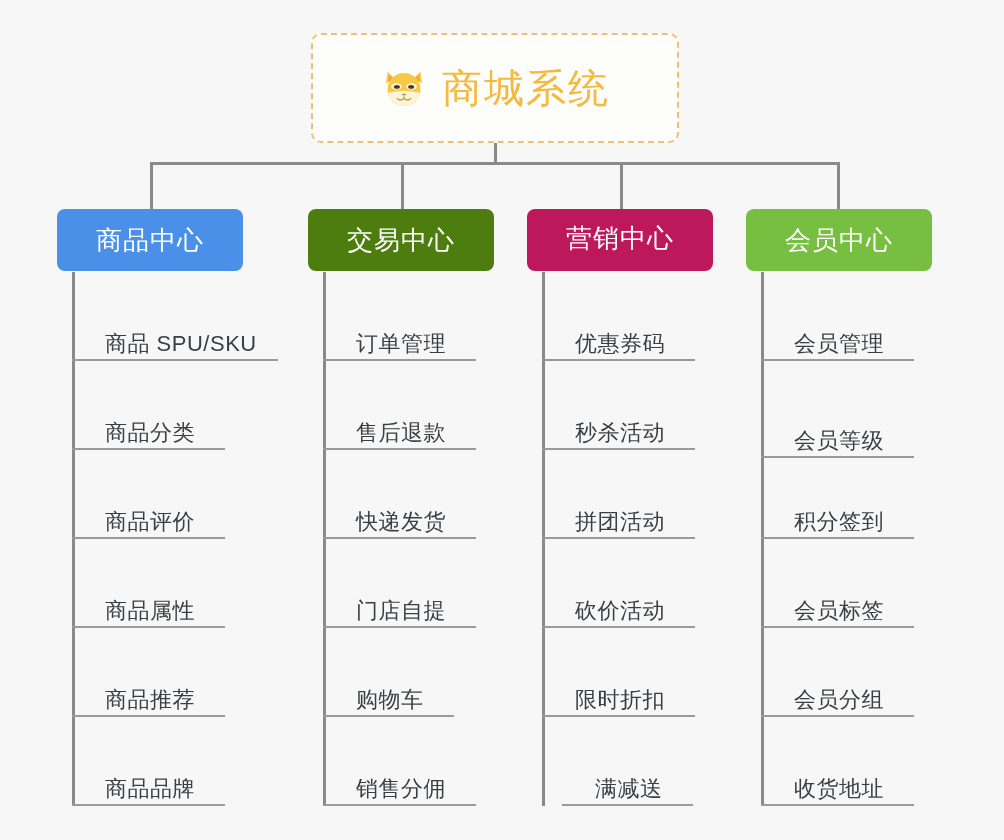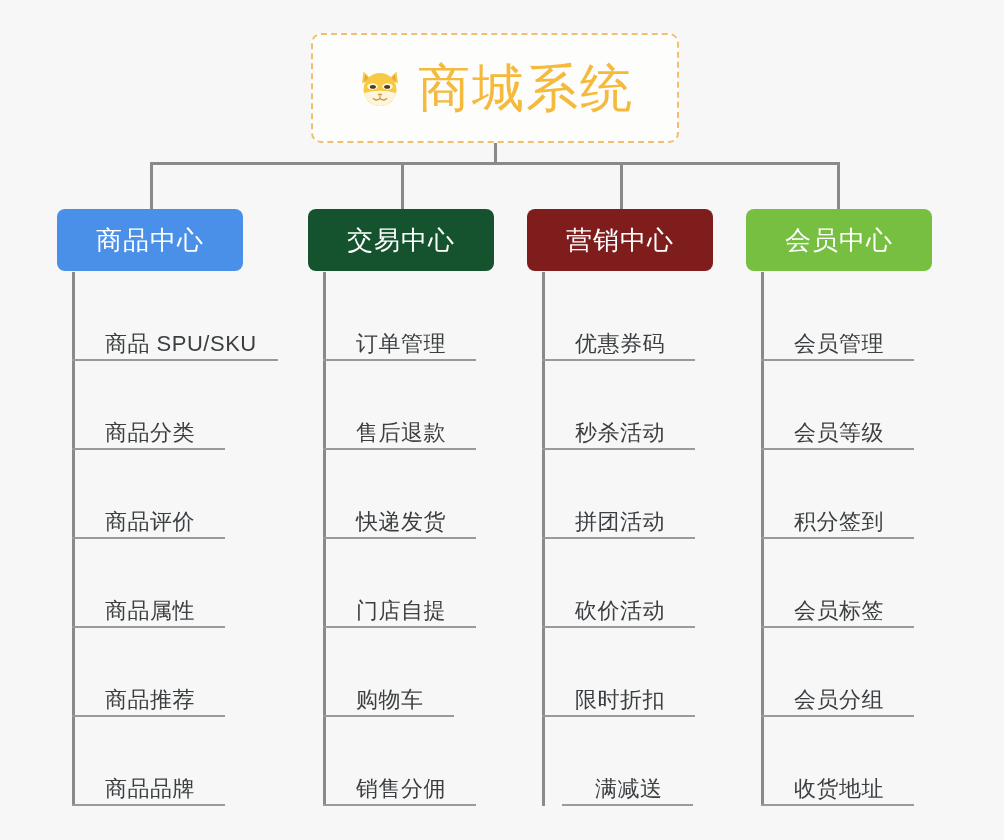--- a/index.html
+++ b/index.html
@@ -33,21 +33,21 @@
     box-sizing: border-box;
     background: #fdfdfc;
     border: 2px dashed #f0c070;
     border-radius: 10px;
     display: flex;
     align-items: center;
     justify-content: center;
     gap: 14px;
   }
   .root-title {
-    font-size: 52px;
+    font-size: 40px;
     color: #f5b93c;
     letter-spacing: 2px;
     line-height: 1;
     white-space: nowrap;
   }
   .dog-icon {
     width: 48px;
     height: 48px;
     flex: 0 0 48px;
     display: block;
@@ -165,21 +165,21 @@
         <div class="child-item" style="top: 267px; width: 153px;">
           <span class="child-label">商品属性</span>
         </div>
         <div class="child-item" style="top: 356px; width: 153px;">
           <span class="child-label">商品推荐</span>
         </div>
         <div class="child-item" style="top: 445px; width: 153px;">
           <span class="child-label">商品品牌</span>
         </div>
       </div>
-      <div class="cat-box" style="left: 308px; background: #14532d;">
+      <div class="cat-box" style="left: 308px; background: #4d7c0f;">
         <span class="cat-label">交易中心</span>
       </div>
       <div class="child-col" style="left: 323px; height: 534px; width: 220px;">
         <div class="col-spine" style="height: 534px;"></div>
         <div class="child-item" style="top: 0px; width: 153px;">
           <span class="child-label">订单管理</span>
         </div>
         <div class="child-item" style="top: 89px; width: 153px;">
           <span class="child-label">售后退款</span>
         </div>
@@ -189,21 +189,21 @@
         <div class="child-item" style="top: 267px; width: 153px;">
           <span class="child-label">门店自提</span>
         </div>
         <div class="child-item" style="top: 356px; width: 131px;">
           <span class="child-label">购物车</span>
         </div>
         <div class="child-item" style="top: 445px; width: 153px;">
           <span class="child-label">销售分佣</span>
         </div>
       </div>
-      <div class="cat-box" style="left: 527px; background: #7f1d1d;">
+      <div class="cat-box" style="left: 527px; background: #be185d; font-family: Liberation Mono, monospace;">
         <span class="cat-label">营销中心</span>
       </div>
       <div class="child-col" style="left: 542px; height: 534px; width: 220px;">
         <div class="col-spine" style="height: 534px;"></div>
         <div class="child-item" style="top: 0px; width: 153px;">
           <span class="child-label">优惠券码</span>
         </div>
         <div class="child-item" style="top: 89px; width: 153px;">
           <span class="child-label">秒杀活动</span>
         </div>
@@ -221,21 +221,21 @@
         </div>
       </div>
       <div class="cat-box" style="left: 746px; background: rgb(118, 191, 65);">
         <span class="cat-label">会员中心</span>
       </div>
       <div class="child-col" style="left: 761px; height: 534px; width: 220px;">
         <div class="col-spine" style="height: 534px;"></div>
         <div class="child-item" style="top: 0px; width: 153px;">
           <span class="child-label">会员管理</span>
         </div>
-        <div class="child-item" style="top: 89px; width: 153px;">
+        <div class="child-item" style="top: 97px; width: 153px;">
           <span class="child-label">会员等级</span>
         </div>
         <div class="child-item" style="top: 178px; width: 153px;">
           <span class="child-label">积分签到</span>
         </div>
         <div class="child-item" style="top: 267px; width: 153px;">
           <span class="child-label">会员标签</span>
         </div>
         <div class="child-item" style="top: 356px; width: 153px; text-align: right;">
           <span class="child-label">会员分组</span>

